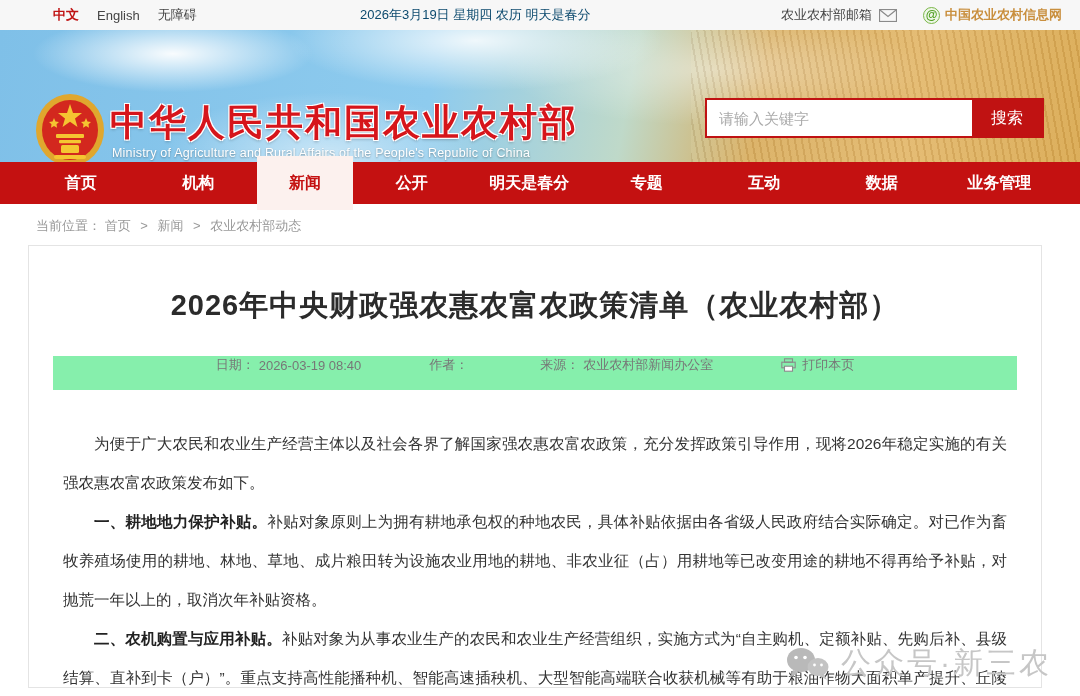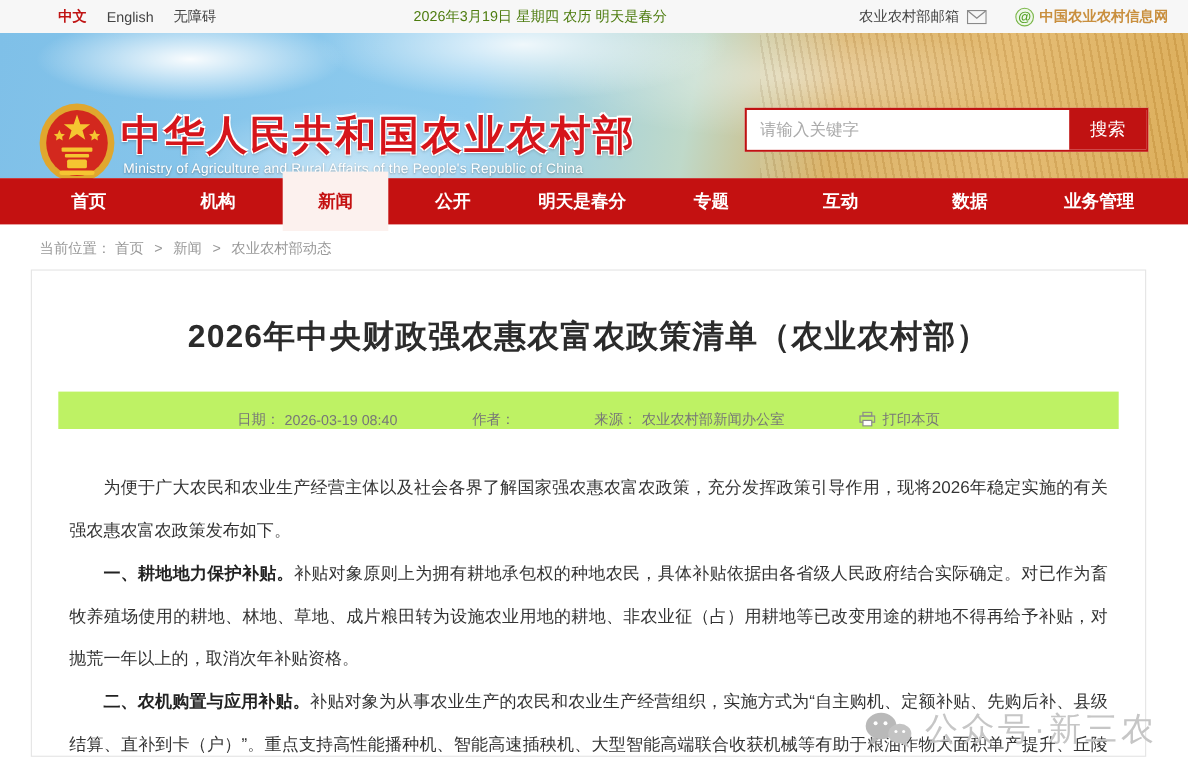--- a/index.html
+++ b/index.html
@@ -5,21 +5,21 @@
   * { margin:0; padding:0; box-sizing:border-box; }
   html,body { width:1080px; height:696px; overflow:hidden;
     font-family:"Liberation Sans","DejaVu Sans",sans-serif; background:#fff; }
 
   
   .topbar { height:30px; background:#f7f7f7; display:flex; align-items:center;
     font-size:13px; color:#555; position:relative; }
   .topbar-left { display:flex; align-items:center; gap:18px; margin-left:53px; }
   .lang-zh { color:#c01414; font-weight:bold; }
   .lang-en, .accessibility { color:#444; cursor:pointer; }
-  .topbar-center { position:absolute; left:376px; color:#4d7c0f; }
+  .topbar-center { position:absolute; left:360px; color:#0c4a6e; }
   .topbar-right { position:absolute; right:18px; display:flex; align-items:center; gap:26px; }
   .mailbox { display:flex; align-items:center; gap:7px; color:#444; cursor:pointer; }
   .infosite { display:flex; align-items:center; gap:5px; color:#c98f3e; cursor:pointer; }
   .at-badge { width:17px; height:17px; border-radius:50%; background:#eef7e8;
     border:1px solid #7ab648; color:#53a024; font-size:12px; font-weight:bold;
     display:flex; align-items:center; justify-content:center; line-height:1; }
 
   
   .banner { height:132px; position:relative;
     background:
@@ -32,21 +32,21 @@
     background:repeating-linear-gradient(80deg, rgba(120,75,20,.10) 0 2px, rgba(255,240,200,.10) 2px 7px);
     pointer-events:none; }
   .emblem { position:absolute; left:34px; top:62px; width:72px; height:76px; }
   .site-title { position:absolute; left:110px; top:68px; font-size:37px; font-weight:bold;
     color:#d6151b; letter-spacing:2px;
     text-shadow:-1px -1px 0 #fff, 1px -1px 0 #fff, -1px 1px 0 #fff, 1px 1px 0 #fff, 0 2px 3px rgba(0,0,0,.25); }
   .site-subtitle { position:absolute; left:112px; top:116px; font-size:12.5px; color:#fff;
     text-shadow:0 1px 2px rgba(0,0,0,.35); letter-spacing:.2px; }
   .searchbox { position:absolute; right:36px; top:68px; display:flex; border:2px solid #c01212;
     background:#fff; z-index:3; }
-  .search-input { width:293px; height:36px; border:none; outline:none; padding:0 12px;
+  .search-input { width:265px; height:36px; border:none; outline:none; padding:0 12px;
     font-size:15px; color:#333; font-family:inherit; }
   .search-input::placeholder { color:#aaa; }
   .search-btn { width:70px; height:36px; background:#c01212; color:#fff; border:none;
     font-size:16px; cursor:pointer; font-family:inherit; }
 
   
   .nav { height:42px; background:#c41111; display:flex; align-items:stretch;
     padding:0 22px; position:relative; }
   .nav-item { flex:1; display:flex; align-items:center; justify-content:center;
     color:#fff; font-size:16px; font-weight:bold; cursor:pointer; text-decoration:none; }
@@ -56,22 +56,22 @@
   
   .breadcrumb { padding:13px 0 10px 36px; font-size:13px; color:#999; }
   .breadcrumb a { color:#999; text-decoration:none; cursor:pointer; }
   .crumb-sep { margin:0 6px; }
 
   
   .article-box { margin:0 38px 0 28px; border:1px solid #e4e4e4; background:#fff;
     height:443px; position:relative; padding:0 34px; }
   .article-title { text-align:center; margin-top:40px; font-size:29px; font-weight:bold;
     color:#2b2b2b; letter-spacing:1px; }
-  .meta-bar { margin:30px -10px 0 -10px; background:#bef264; height:34px;
-    display:flex; align-items:flex-end; justify-content:center; column-gap:68px;
+  .meta-bar { margin:30px -10px 0 -10px; background:#86efac; height:34px;
+    display:flex; align-items:flex-start; justify-content:center; column-gap:68px;
     font-size:13px; color:#777; }
   .meta-item { display:flex; align-items:center; gap:4px; }
   .print-link { display:flex; align-items:center; gap:6px; color:#777; cursor:pointer; }
   .article-body { margin-top:34px; font-size:15.5px; color:#333; line-height:39px;
     text-align:justify; }
   .article-body p { text-indent:2em; margin-bottom:0; }
   .para-lead { font-weight:bold; color:#222; }
 
   
   .watermark { position:absolute; right:28px; bottom:12px; display:flex; align-items:center;

